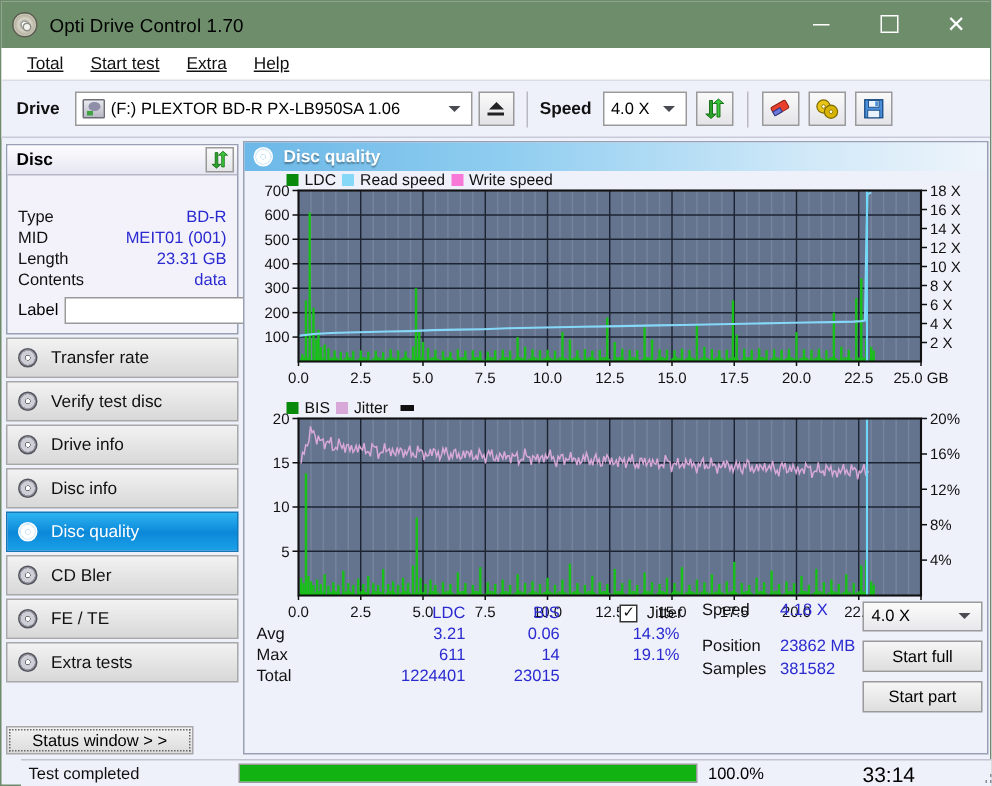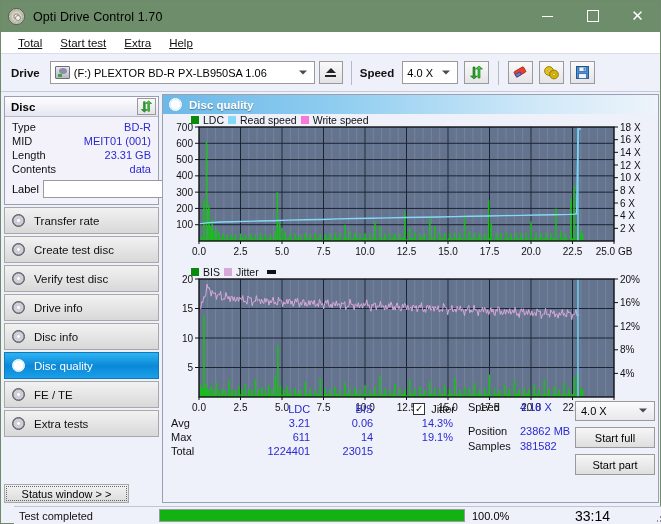--- a/index.html
+++ b/index.html
@@ -326,21 +326,21 @@
     <div id="disc-panel">
       <div id="disc-hdr">
         <span>Disc</span>
         <div id="disc-refresh">
           <svg width="13" height="13" viewBox="0 0 15 15">
             <path d="M4 2 L4 11 L1.5 11 L5 14 L8.5 11 L6 11 L6 2 Z" fill="#2ba02b" stroke="#0d6a0d" stroke-width=".6"></path>
             <path d="M11 13 L11 4 L13.5 4 L10 1 L6.5 4 L9 4 L9 13 Z" fill="#3cc83c" stroke="#0d6a0d" stroke-width=".6"></path>
           </svg>
         </div>
       </div>
-      <div style="padding:3px 0 0 0;">
+      <div style="padding:3px 0 0 0;margin-top:18px;">
         <div class="disc-row">
           <span class="k">Type</span>
           <span class="v">BD-R</span>
         </div>
         <div class="disc-row">
           <span class="k">MID</span>
           <span class="v">MEIT01 (001)</span>
         </div>
         <div class="disc-row">
           <span class="k">Length</span>
@@ -359,37 +359,37 @@
         </div>
       </div>
     </div>
 
     <div class="nav-btn">
       <span class="cd-ico"></span>
       <span>Transfer rate</span>
     </div>
     <div class="nav-btn">
       <span class="cd-ico"></span>
-      <span>Create test disc</span>
-    </div>
-    <div class="nav-btn">
-      <span class="cd-ico"></span>
       <span>Verify test disc</span>
     </div>
     <div class="nav-btn">
       <span class="cd-ico"></span>
       <span>Drive info</span>
     </div>
     <div class="nav-btn">
       <span class="cd-ico"></span>
       <span>Disc info</span>
     </div>
     <div class="nav-btn sel">
       <span class="cd-ico white"></span>
       <span>Disc quality</span>
+    </div>
+    <div class="nav-btn">
+      <span class="cd-ico"></span>
+      <span>CD Bler</span>
     </div>
     <div class="nav-btn">
       <span class="cd-ico"></span>
       <span>FE / TE</span>
     </div>
     <div class="nav-btn">
       <span class="cd-ico"></span>
       <span>Extra tests</span>
     </div>
   </div>

